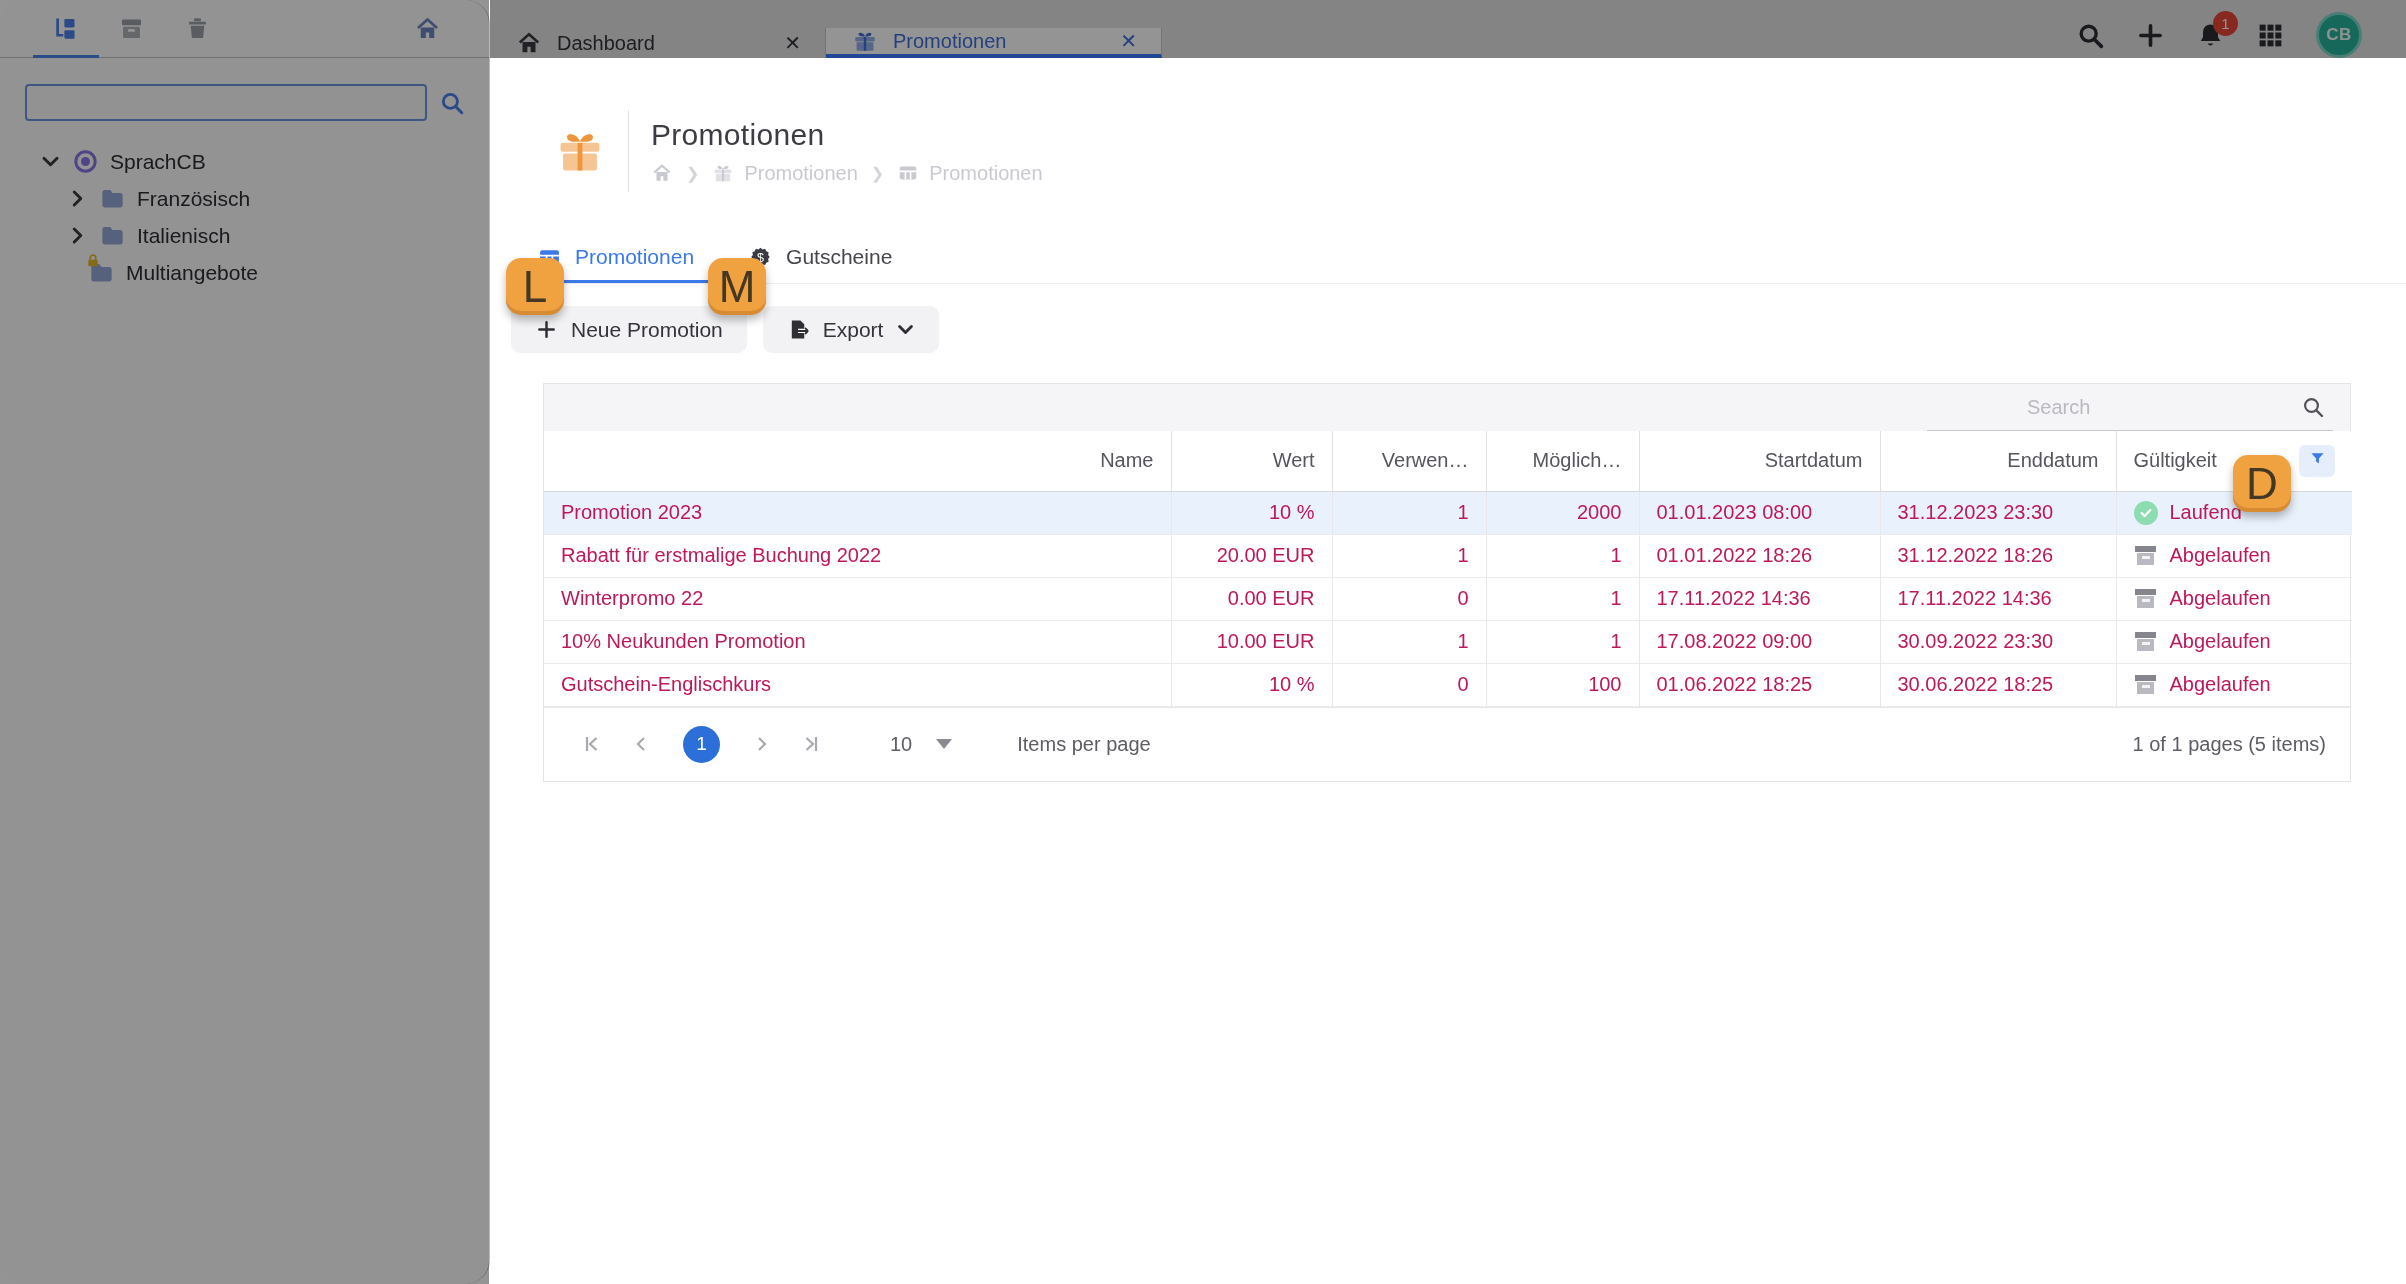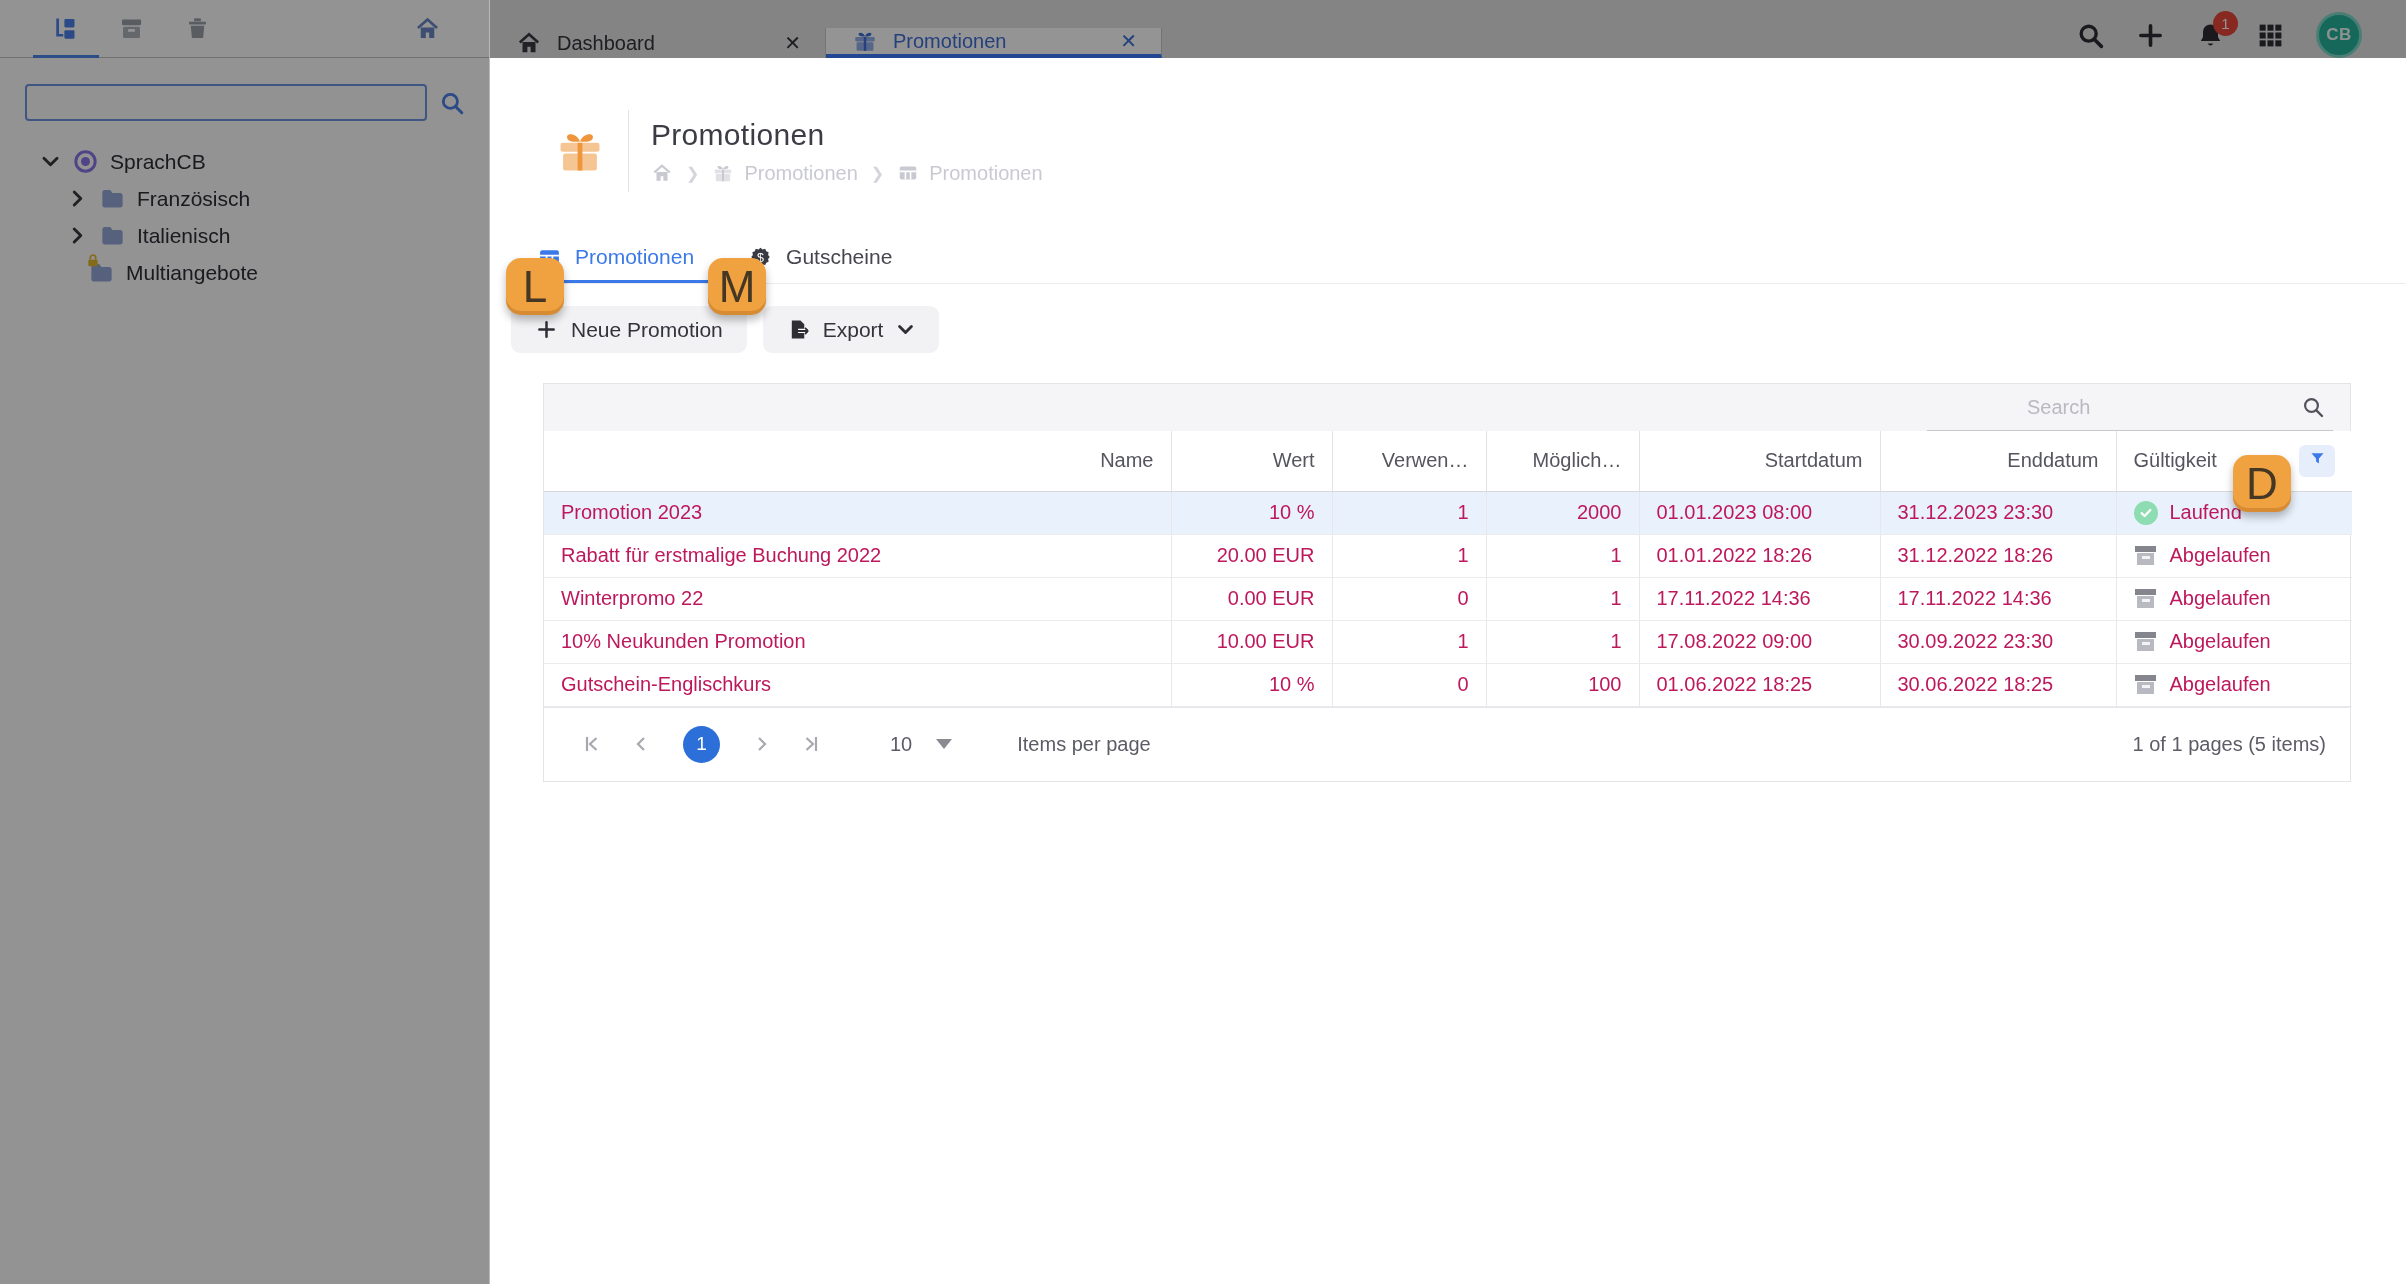--- a/index.html
+++ b/index.html
@@ -6,21 +6,21 @@
   html,body { width:2406px; height:1284px; overflow:hidden; background:#fff;
               font-family:"Liberation Sans", sans-serif; }
   .app { display:grid; grid-template-columns:490px 1fr; grid-template-rows:58px 1fr;
          width:2406px; height:1284px; position:relative; }
 
   
   .dim { position:absolute; inset:0; background:rgba(0,0,0,0.42); z-index:6; }
 
   
   .sidebar { grid-column:1; grid-row:1/3; position:relative; background:#fdfdfd;
-             border-right:1px solid #b9b9bd; }
+             border-right:1px solid #b9b9bd;border-radius:24px; }
   .side-head { height:58px; display:flex; align-items:center; padding-left:52px; padding-right:48px;
                border-bottom:1px solid #c2c2c6; position:relative; gap:39px; }
   .side-head .ic { width:27px; height:27px; }
   .ic svg { width:100%; height:100%; display:block; }
   .c-blue { color:#4a80e8; } .c-gray { color:#9aa0a8; } .c-slate { color:#6c86c4; }
   .head-underline { position:absolute; left:33px; bottom:-1px; width:66px; height:3px; background:#4a86e8; }
   .side-home { margin-left:auto; }
   .side-search { margin:26px 24px 0 25px; display:flex; align-items:center; gap:12px; }
   .side-search input { flex:1; height:37px; border:2px solid #6f94e0; border-radius:4px;
                        background:#fbfbfd; outline:none; font-size:19px; padding:0 10px; color:#333; }

